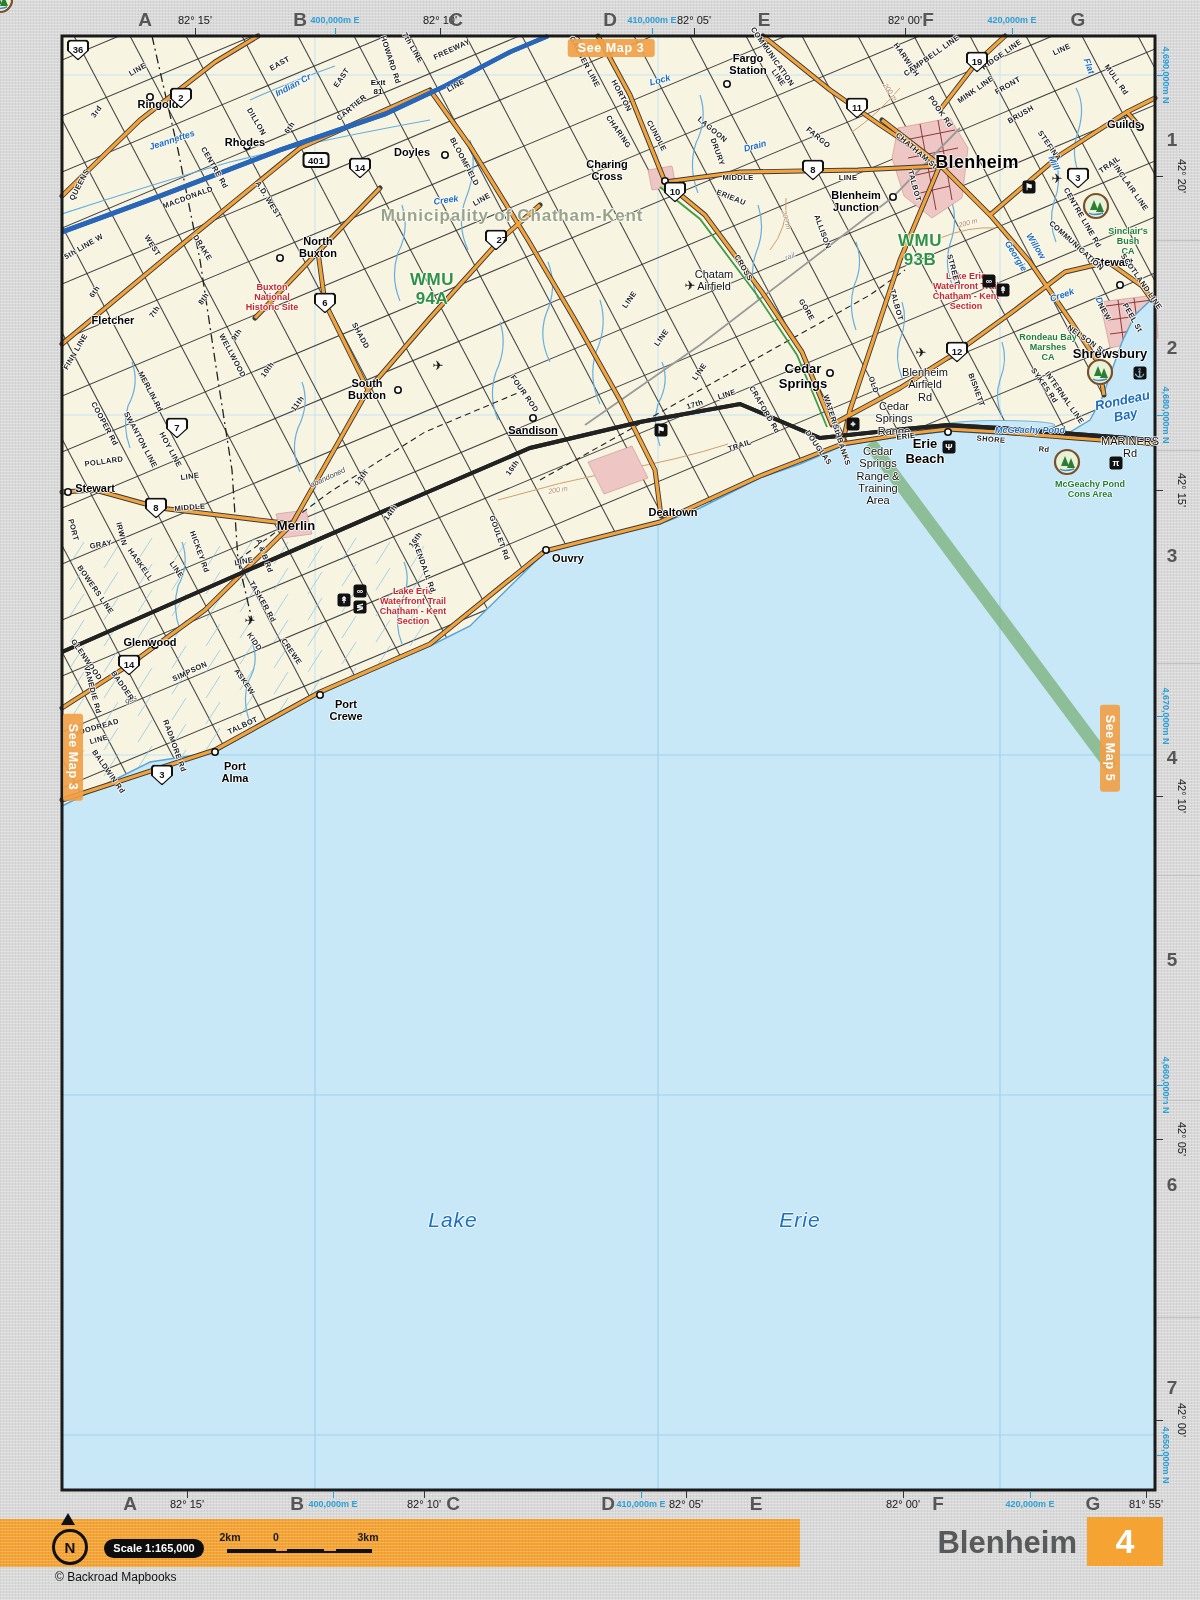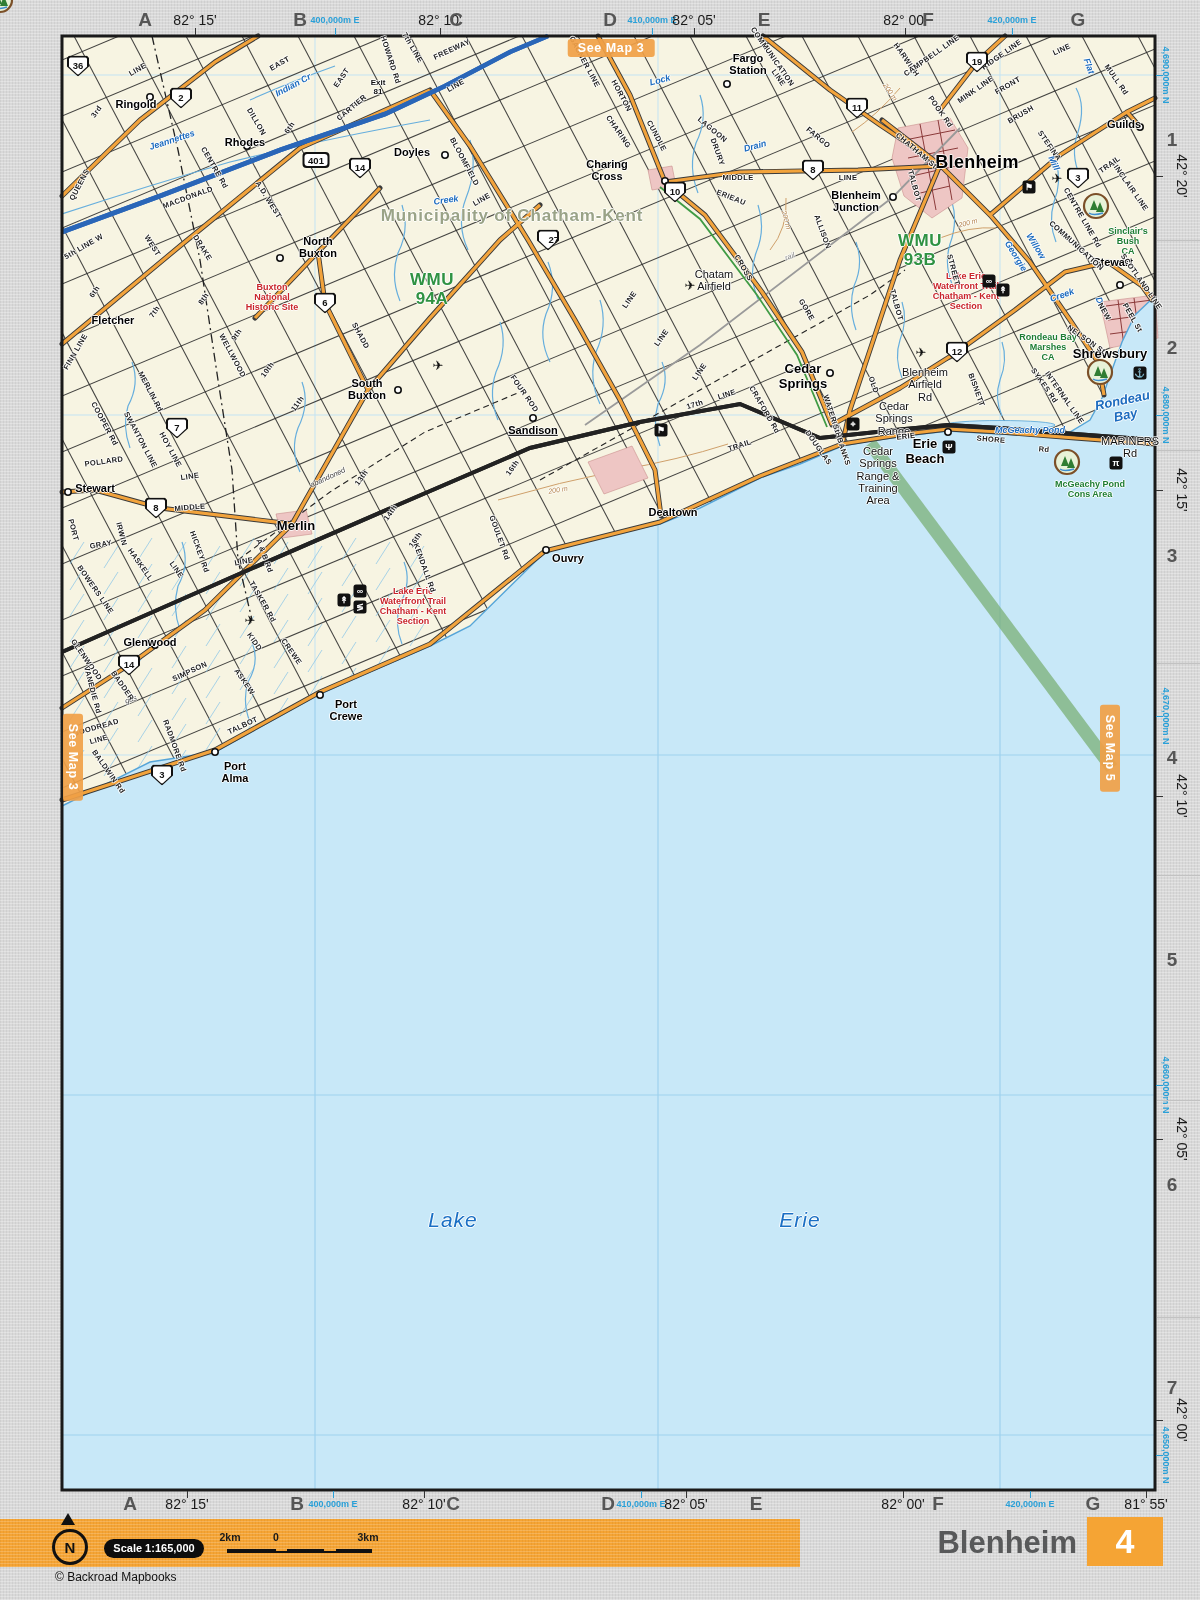--- a/index.html
+++ b/index.html
@@ -26,21 +26,21 @@
   .wam{font-size:13px;font-weight:bold;font-style:italic;color:#1c6bbf;}
   .wal{font-size:21px;font-style:italic;color:#1a6fc4;letter-spacing:1px;}
   .red{font-size:9px;font-weight:bold;color:#c9252b;}
   .grn{font-size:9px;font-weight:bold;color:#1e7d33;}
   .wmu{font-size:17px;font-weight:bold;color:#2f9242;letter-spacing:.5px;}
   .mun{font-size:17px;font-weight:bold;color:#9aa387;letter-spacing:.8px;}
   .poi{font-size:11px;font-weight:normal;color:#111;margin-top:8px;}
   .ctr{font-size:7px;font-style:italic;color:#b5854f;}
   .ext{font-size:8px;font-weight:bold;color:#111;}
   .mL{font-size:19px;font-weight:bold;color:#565656;}
-  .mD{font-size:14px;color:#1a1a1a;}
+  .mD{font-size:11px;color:#1a1a1a;}
   .mU{font-size:9px;font-weight:bold;color:#2aa0d8;}
   .m{position:absolute;transform:translate(-50%,-50%);white-space:nowrap;}
   .vtext{writing-mode:vertical-rl;}
   .tick{position:absolute;}
   .shield{position:absolute;width:22px;height:21px;transform:translate(-50%,-50%);
           background:#111;display:flex;align-items:center;justify-content:center;
           clip-path:polygon(10% 0,90% 0,100% 12%,100% 52%,50% 100%,0 52%,0 12%);}
   .shield .sin{position:absolute;inset:1.6px;background:#fff;
           clip-path:polygon(10% 0,90% 0,100% 12%,100% 52%,50% 100%,0 52%,0 12%);}
   .shield .snum{position:relative;font-size:9.5px;font-weight:bold;color:#111;z-index:2;margin-top:-3px;}
@@ -436,21 +436,21 @@
     <circle cx="280" cy="258" r="3.2"></circle>
         <circle cx="830" cy="373" r="3.2"></circle>
     <circle cx="948" cy="432" r="3.2"></circle>
         <circle cx="1120" cy="285" r="3.2"></circle>
   </g>
 
   <rect x="62" y="36" width="1093" height="1454" fill="none" stroke="#1a1a1a" stroke-width="3"></rect>
 </svg>
 
 <div id="labels">
-      <span class="lbl twn" style="left: 136px; top: 104px; transform: translate(-50%, -50%) rotate(0deg);">Ringold</span>
+      <span class="lbl twn" style="left: 158px; top: 104px; transform: translate(-50%, -50%) rotate(0deg);">Ringold</span>
       <span class="lbl twn" style="left: 245px; top: 142px; transform: translate(-50%, -50%) rotate(0deg);">Rhodes</span>
       <span class="lbl twn" style="left: 412px; top: 152px; transform: translate(-50%, -50%) rotate(0deg);">Doyles</span>
       <span class="lbl twn" style="left: 607px; top: 170px; transform: translate(-50%, -50%) rotate(0deg);">Charing
 Cross</span>
       <span class="lbl twn" style="left: 748px; top: 64px; transform: translate(-50%, -50%) rotate(0deg);">Fargo
 Station</span>
       <span class="lbl twl" style="left: 977px; top: 162px; transform: translate(-50%, -50%) rotate(0deg);">Blenheim</span>
       <span class="lbl twn" style="left: 856px; top: 201px; transform: translate(-50%, -50%) rotate(0deg);">Blenheim
 Junction</span>
       <span class="lbl twn" style="left: 1124px; top: 124px; transform: translate(-50%, -50%) rotate(0deg);">Guilds</span>
@@ -651,37 +651,37 @@
       <span class="lbl rd" style="left: 738px; top: 178px; transform: translate(-50%, -50%) rotate(0deg);">MIDDLE</span>
       <span class="lbl rd" style="left: 848px; top: 178px; transform: translate(-50%, -50%) rotate(0deg);">LINE</span>
       <span class="lbl rd" style="left: 731px; top: 198px; transform: translate(-50%, -50%) rotate(22deg);">ERIEAU</span>
       <span class="lbl rd" style="left: 743px; top: 268px; transform: translate(-50%, -50%) rotate(60deg);">CROSS</span>
       <span class="lbl rd" style="left: 464px; top: 162px; transform: translate(-50%, -50%) rotate(62deg);">BLOOMFIELD</span>
       <span class="lbl rd" style="left: 482px; top: 200px; transform: translate(-50%, -50%) rotate(-30deg);">LINE</span>
       <span class="lbl rd" style="left: 456px; top: 86px; transform: translate(-50%, -50%) rotate(-30deg);">LINE</span>
       <span class="lbl rd" style="left: 630px; top: 300px; transform: translate(-50%, -50%) rotate(-55deg);">LINE</span>
       <span class="lbl rd" style="left: 662px; top: 338px; transform: translate(-50%, -50%) rotate(-55deg);">LINE</span>
       <span class="lbl rd" style="left: 700px; top: 372px; transform: translate(-50%, -50%) rotate(-55deg);">LINE</span>
-      <span class="shield" style="left: 78px; top: 50px; margin-top: 16px;">
+      <span class="shield" style="left: 78px; top: 50px;">
         <span class="sin"></span>
         <span class="snum">36</span>
       </span>
       <span class="shield" style="left: 181px; top: 98px;">
         <span class="sin"></span>
         <span class="snum">2</span>
       </span>
       <span class="shield f" style="left: 316px; top: 160px;">
         <span class="sin"></span>
         <span class="snum">401</span>
       </span>
       <span class="shield" style="left: 360px; top: 168px;">
         <span class="sin"></span>
         <span class="snum">14</span>
       </span>
-      <span class="shield" style="left: 548px; top: 240px; justify-content: flex-end;">
+      <span class="shield" style="left: 496px; top: 240px; justify-content: flex-end;">
         <span class="sin"></span>
         <span class="snum">27</span>
       </span>
       <span class="shield" style="left: 667px; top: 192px; margin-left: 8px;">
         <span class="sin"></span>
         <span class="snum">10</span>
       </span>
       <span class="shield" style="left: 813px; top: 170px;">
         <span class="sin"></span>
         <span class="snum">8</span>

